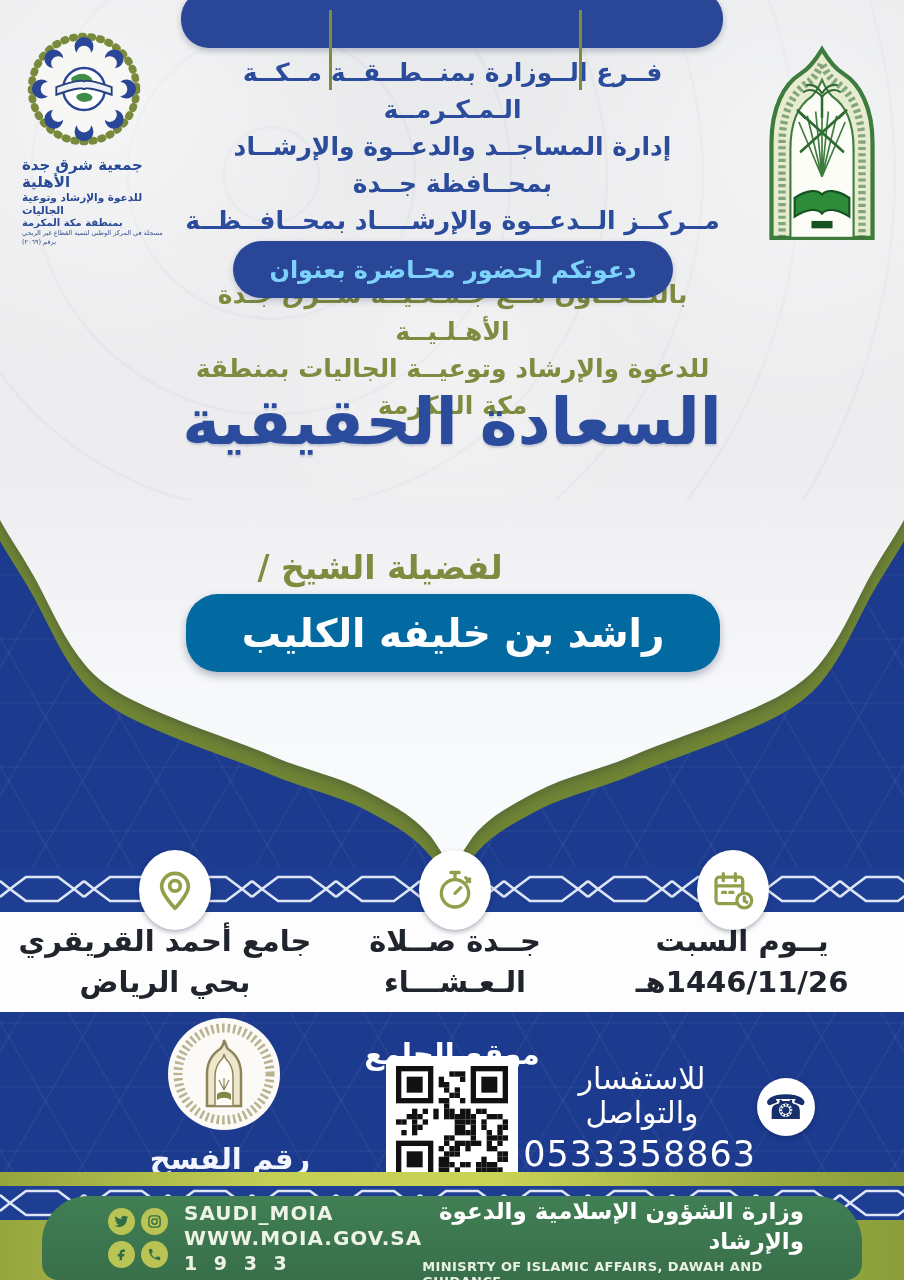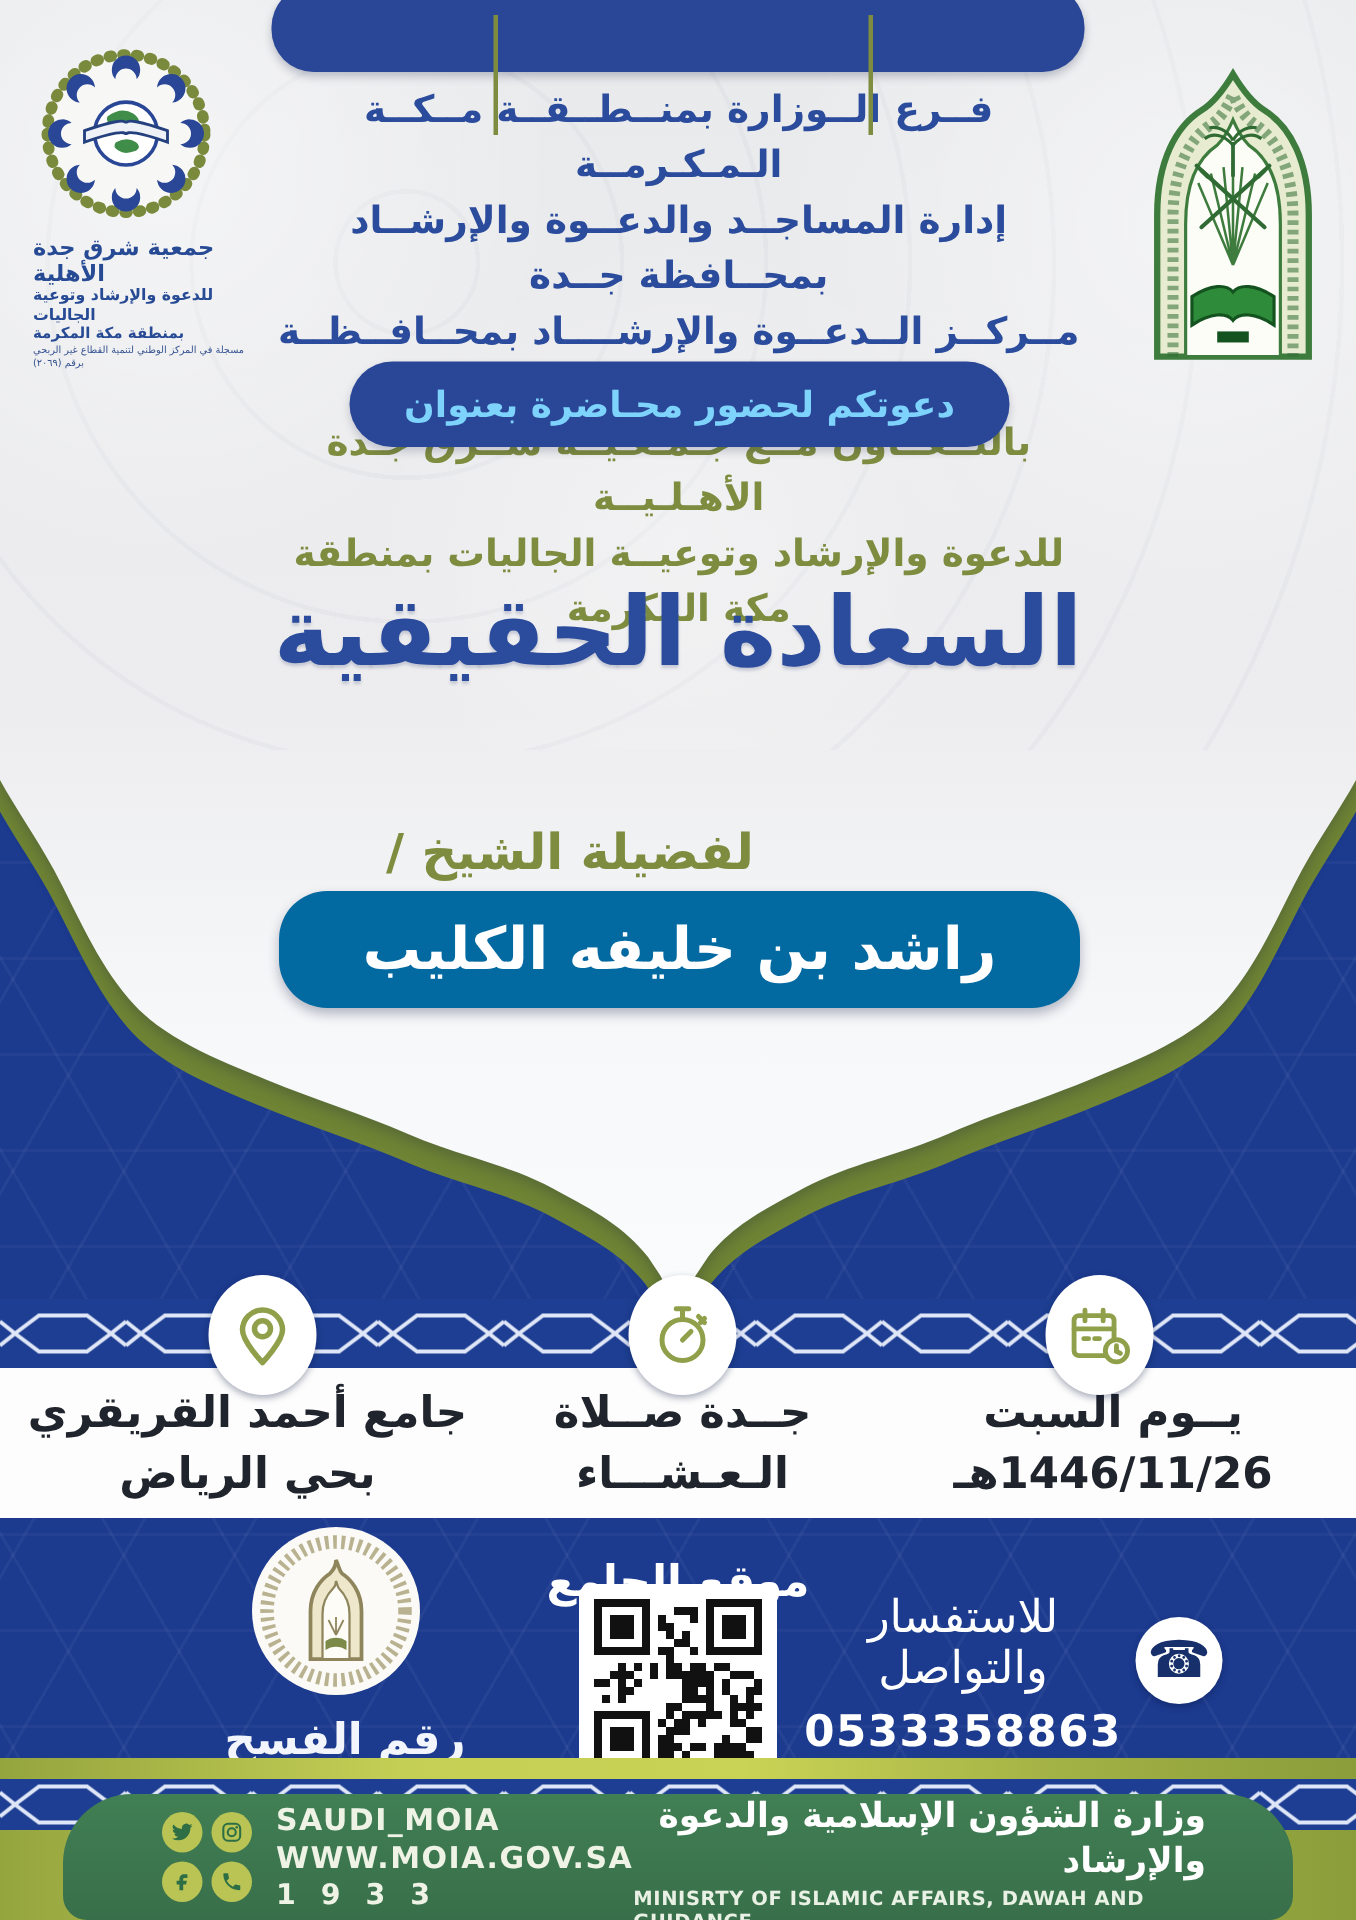--- a/index.html
+++ b/index.html
@@ -98,21 +98,21 @@
   }
   .stamp{position:absolute;left:166px;top:1016px;z-index:5;}
   .permit{
     position:absolute;left:100px;top:1142px;width:260px;z-index:5;text-align:center;direction:rtl;
     color:#f2f5fb;font-weight:bold;font-size:29px;
   }
   .contact-text{
     position:absolute;left:528px;top:1062px;width:228px;z-index:5;text-align:center;direction:rtl;color:#ffffff;
   }
   .contact-label{font-weight:normal;font-size:30px;line-height:34px;}
-  .contact-phone{font-weight:bold;font-size:29px;line-height:48px;letter-spacing:1px;}
+  .contact-phone{font-weight:normal;font-size:35px;line-height:48px;letter-spacing:1px;}
   .phone-circle{
     position:absolute;left:757px;top:1078px;width:58px;height:58px;z-index:5;background:#ffffff;border-radius:50%;
     display:flex;align-items:center;justify-content:center;color:#17306b;font-size:34px;line-height:34px;
     box-shadow:0 2px 4px rgba(10,20,60,.35);
   }
   
   .lime-band{
     position:absolute;left:0;top:1172px;width:904px;height:108px;z-index:7;
     background:linear-gradient(90deg,#95a53e 0%,#c4cf55 30%,#c9d355 55%,#a3b245 78%,#8a9d3a 100%);
   }

